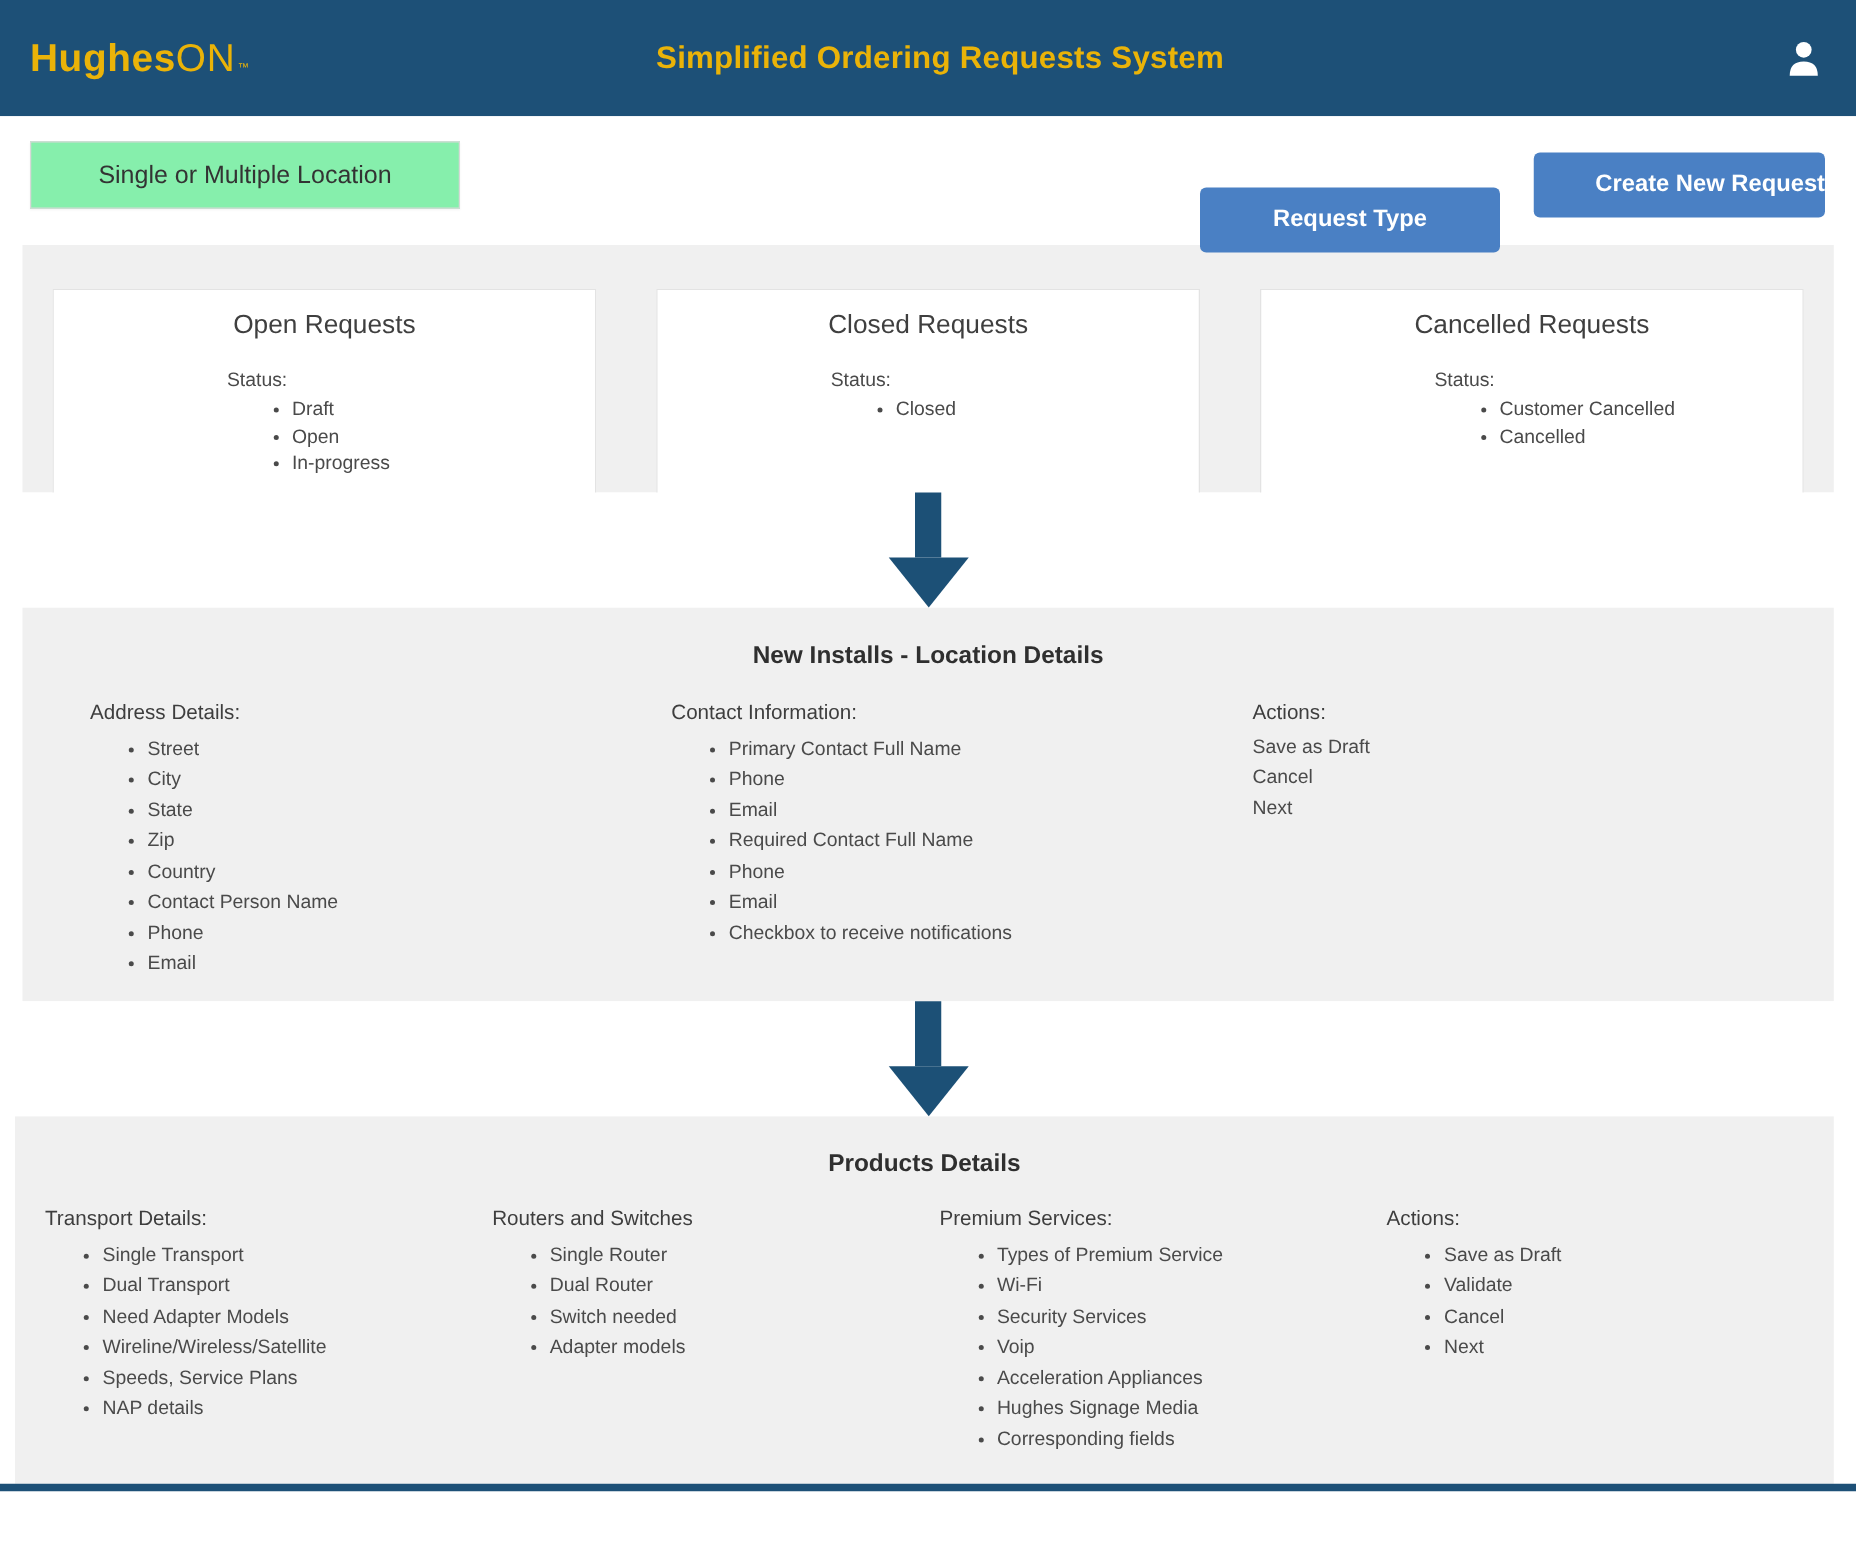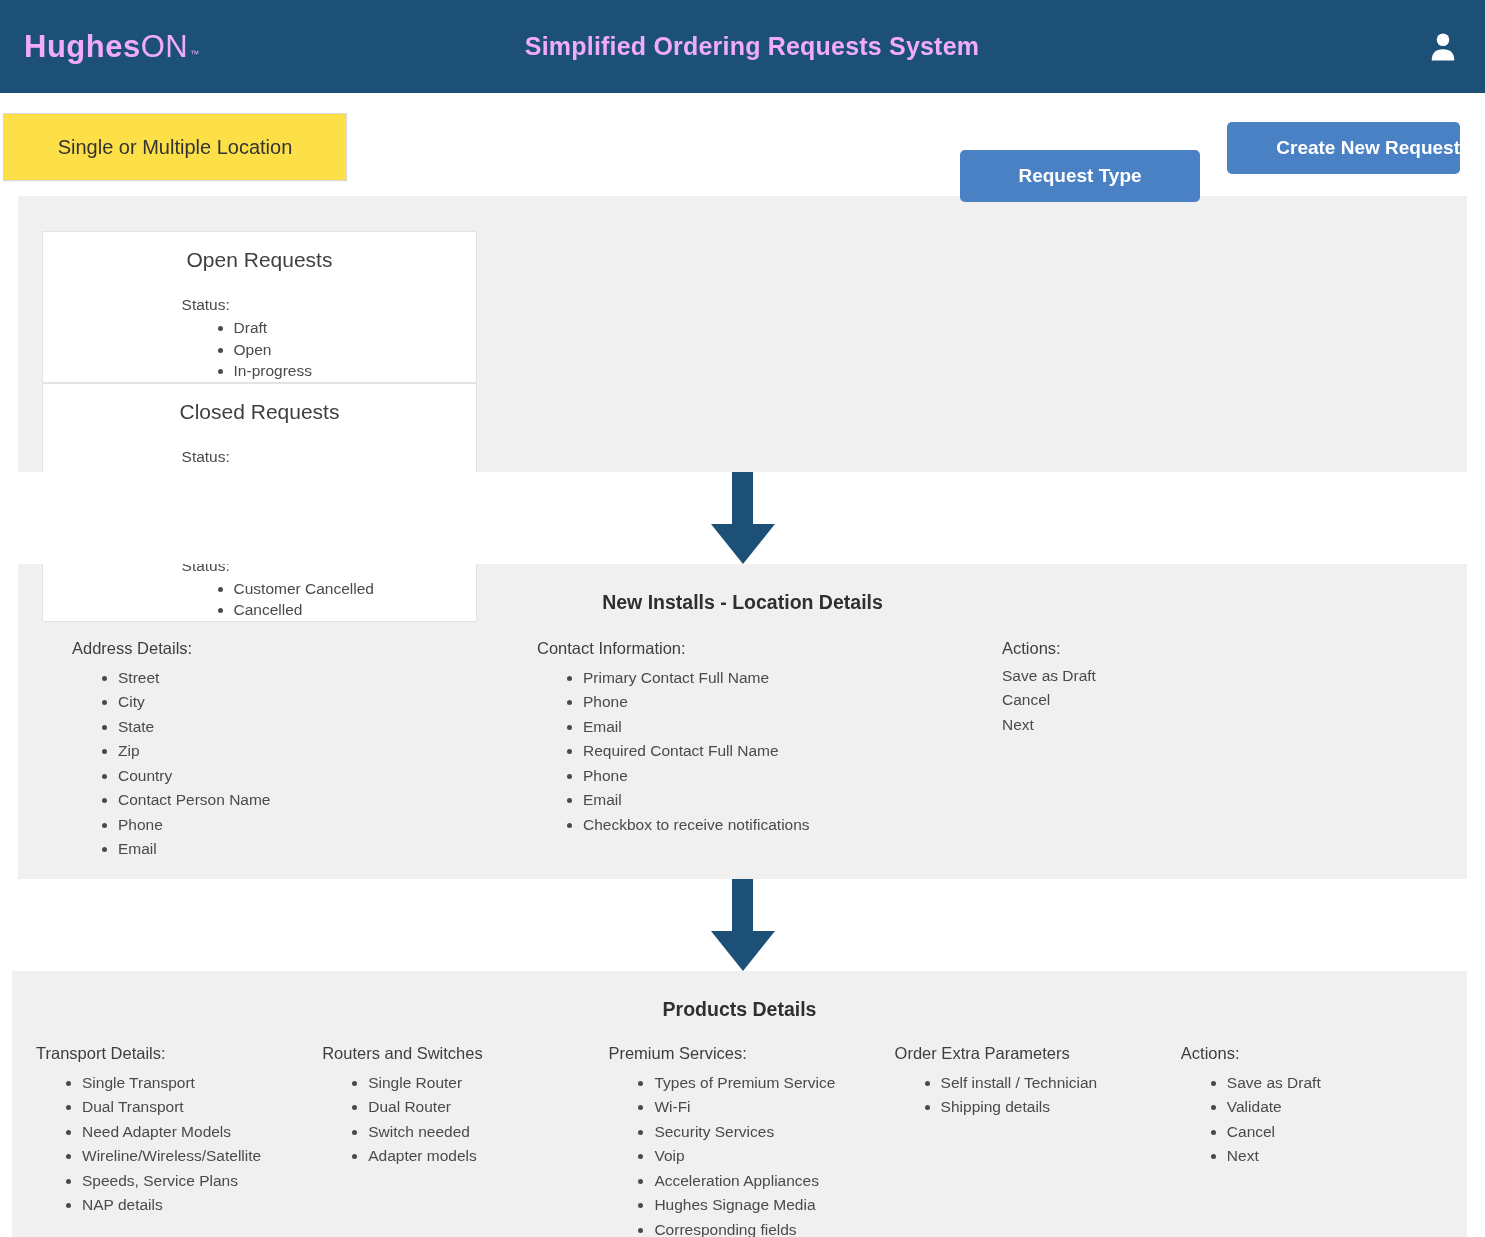--- a/index.html
+++ b/index.html
@@ -8,38 +8,38 @@
     --arrow:#1c5076;
     --panel-bg:#f0f0f0;
     --text:#4a4a4a;
     --heading:#3e3e3e;
   }
   *{margin:0;padding:0;box-sizing:border-box;}
   body{background:#fff;font-family:"Liberation Sans",sans-serif;}
   .app{width:1485px;position:relative;}
 
   
-  .header{height:93px;background:var(--header-bg);position:relative;display:flex;align-items:center;padding:0 24px;color:#f0abfc;}
+  .header{height:93px;background:var(--header-bg);position:relative;display:flex;align-items:center;padding:0 24px;color:#eab308;}
   .logo{font-size:31px;letter-spacing:.5px;white-space:nowrap;}
   .logo .brand-bold{font-weight:800;}
   .logo .brand-light{font-weight:400;}
   .logo .tm{font-size:9px;vertical-align:baseline;margin-left:2px;}
   .header-title{position:absolute;left:0;right:0;text-align:center;font-weight:bold;font-size:25px;letter-spacing:.2px;margin-left:19px;}
   .user-icon{margin-left:auto;width:36px;height:36px;cursor:pointer;}
 
   
   .toolbar{height:103px;position:relative;background:#fff;}
-  .loc-box{position:absolute;left:3px;top:20px;width:344px;height:68px;background:#fde047;border:1px solid #d8d8d8;box-shadow:0 1px 2px rgba(0,0,0,.05);display:flex;align-items:center;justify-content:center;font-size:20px;color:#333;cursor:pointer;}
+  .loc-box{position:absolute;left:24px;top:20px;width:344px;height:54px;background:#86efac;border:1px solid #d8d8d8;box-shadow:0 1px 2px rgba(0,0,0,.05);display:flex;align-items:center;justify-content:center;font-size:20px;color:#333;cursor:pointer;}
   .btn{position:absolute;top:29px;height:52px;background:var(--accent);color:#fff;font-weight:bold;font-size:19px;border:none;border-radius:5px;cursor:pointer;font-family:"Liberation Sans",sans-serif;}
   .btn-request-type{left:960px;width:240px;margin-top:28px;}
   .btn-create-new{left:1227px;width:233px;text-align:right;}
 
   
   .panel{margin:0 18px;background:var(--panel-bg);}
-  .panel-cards{height:276px;padding:35px 24px;display:flex;justify-content:space-between;flex-direction:column;}
+  .panel-cards{height:198px;padding:35px 24px;display:flex;justify-content:space-between;}
   .card{width:435px;height:170px;background:#fff;border:1px solid #e3e3e3;text-align:center;cursor:pointer;}
   .card-title{margin-top:16px;font-size:21px;color:#3f3f3f;}
   .card-status{margin:24px 0 0 32%;text-align:left;font-size:15.5px;color:var(--text);}
   .card-status ul{margin:3px 0 0;padding-left:52px;}
   .card-status li{line-height:1.4;}
 
   
   .arrow-gap{height:92px;position:relative;background:#fff;}
   .arrow{position:absolute;left:50%;transform:translateX(-50%);top:0;width:64px;}
   .arrow-stem{width:21px;height:52px;margin:0 auto;background:var(--arrow);}
@@ -197,27 +197,20 @@
             <li>Types of Premium Service</li>
             <li>Wi-Fi</li>
             <li>Security Services</li>
             <li>Voip</li>
             <li>Acceleration Appliances</li>
             <li>Hughes Signage Media</li>
             <li>Corresponding fields</li>
           </ul>
         </div>
         <div class="col">
-          <div class="col-heading">Order Extra Parameters</div>
-          <ul>
-            <li>Self install / Technician</li>
-            <li>Shipping details</li>
-          </ul>
-        </div>
-        <div class="col">
           <div class="col-heading">Actions:</div>
           <ul>
             <li>Save as Draft</li>
             <li>Validate</li>
             <li>Cancel</li>
             <li>Next</li>
           </ul>
         </div>
       </div>
   </div>

